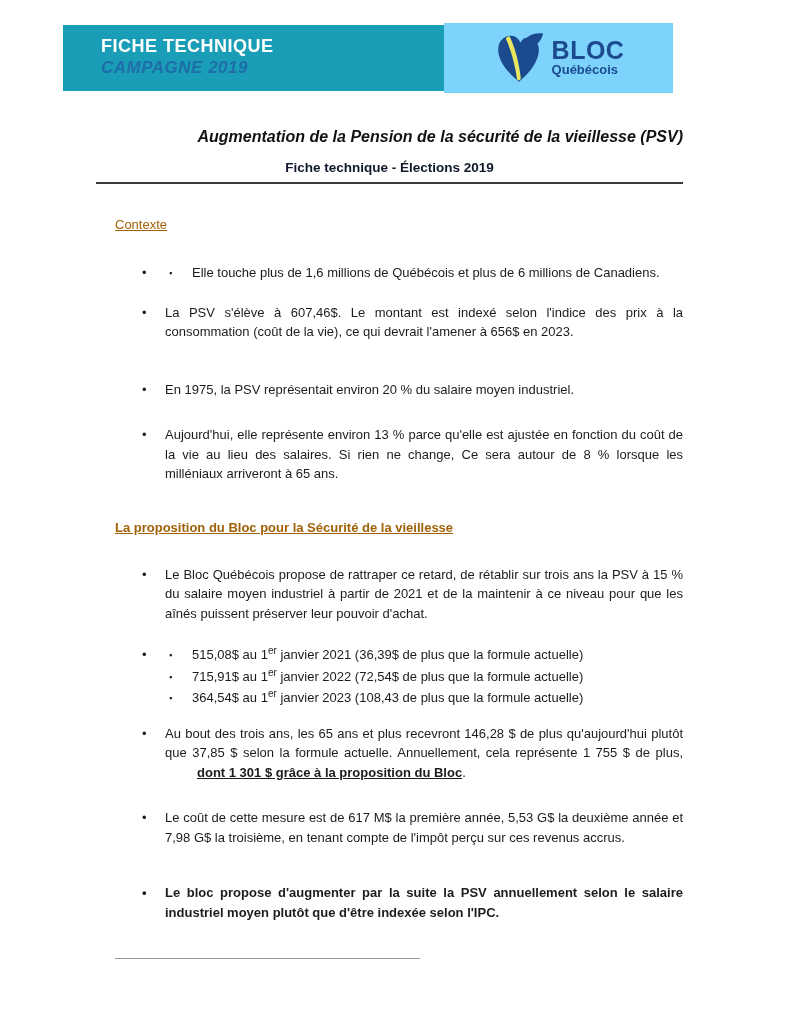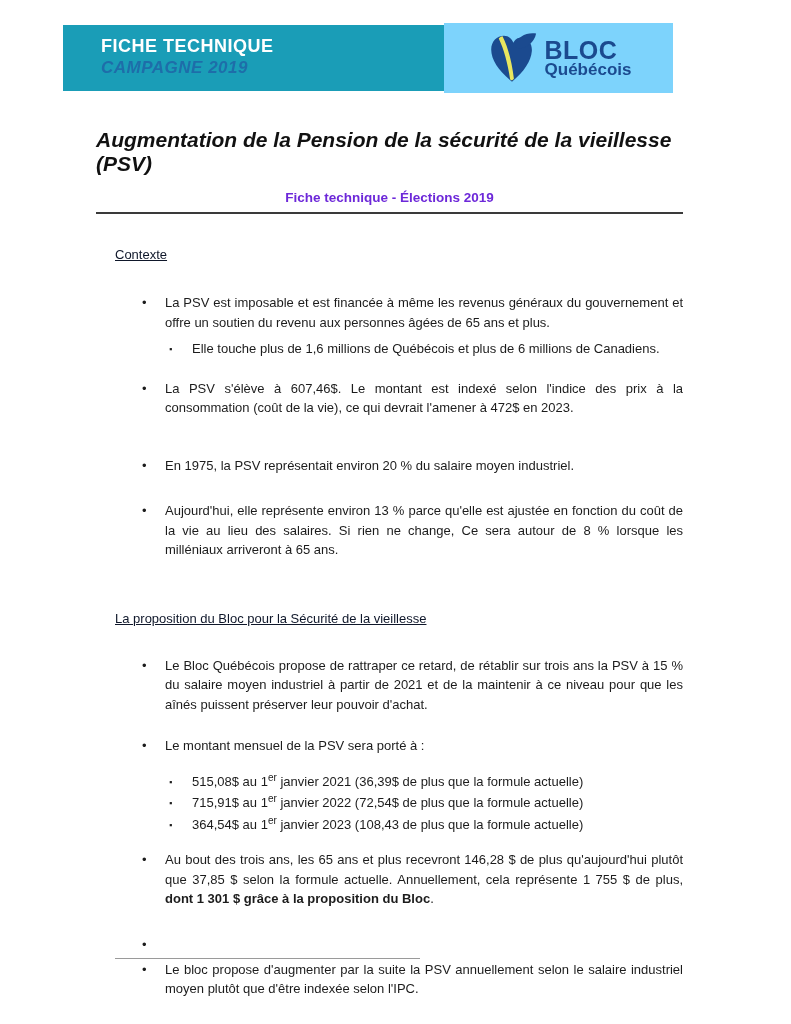--- a/index.html
+++ b/index.html
@@ -30,41 +30,41 @@
     font-size:17px;font-weight:bold;color:#1e6da9;
     letter-spacing:.5px;line-height:21px;font-style:italic;
   }
   .banner-logo{
     width:229px;height:70px;background:#7dd3fc;
     display:flex;align-items:center;justify-content:center;gap:7px;
   }
   .logo-mark{display:inline-flex;}
   .logo-text{display:flex;flex-direction:column;color:#1b4a8f;}
   .logo-line1{font-size:25px;font-weight:800;line-height:22px;letter-spacing:.5px;}
-  .logo-line2{font-size:17px;font-weight:bold;line-height:17px;}
+  .logo-line2{font-size:13px;font-weight:bold;line-height:17px;}
 
   
   .content{position:absolute;top:128px;left:96px;width:587px;}
   .doc-title{
-    margin:0;text-align:left;
-    font-size:21px;font-weight:bold;font-style:italic;
+    margin:0;text-align:right;
+    font-size:16px;font-weight:bold;font-style:italic;
     color:#111;
   }
   .doc-subtitle{
     margin:14px 0 0 0;text-align:center;
-    font-size:13.5px;font-weight:bold;color:#6d28d9;
+    font-size:13.5px;font-weight:bold;color:#0f172a;
   }
   .title-rule{
     border:none;border-bottom:2px solid #3a3a3a;
     margin:7px 0 0 0;
   }
   .section-heading{
     margin:33px 0 0 19px;
     font-size:13px;font-weight:normal;
-    text-decoration:underline;color:#0f172a;
+    text-decoration:underline;color:#a16207;
   }
   ul.blist{list-style:none;margin:0;padding:0;}
   li.b1{
     position:relative;
     padding-left:69px;
     font-size:13px;line-height:19.5px;
     text-align:justify;
   }
   li.b1 .marker{
     position:absolute;left:46px;top:0;
@@ -75,32 +75,32 @@
     padding-left:96px;
     font-size:13px;line-height:19.5px;
     text-align:justify;
   }
   li.b2 .marker{
     position:absolute;left:73px;top:1px;
     font-size:9px;
   }
   li.amount{text-align:left;}
   sup.ord{font-size:10px;vertical-align:super;line-height:0;}
-  .emph{font-weight:bold;}
+  .emph{font-weight:bold;text-decoration:underline;margin-left:32px;}
 
   
   .mt-b1{margin-top:31px;}
   .mt-sub{margin-top:7px;}
   .mt-20{margin-top:20px;}
   .mt-38{margin-top:38px;}
   .mt-26{margin-top:26px;}
   .mt-30{margin-top:30px;}
   .mt-22{margin-top:22px;}
   .mt-16{margin-top:16px;}
-  .mt-36{margin-top:51px;}
+  .mt-36{margin-top:36px;font-weight:bold;}
   .amt-gap{margin-top:2px;}
 
   
   .footer{position:absolute;left:115px;top:958px;}
   .footer-rule{width:305px;border-top:1px solid #9a9a9a;height:0;}
   .footer-text{
     margin-top:2px;font-size:11.5px;color:#2b2b2b;
     display:flex;align-items:center;
   }
   .caret{
@@ -136,50 +136,48 @@
   <main class="content">
     <h1 class="doc-title">Augmentation de la Pension de la sécurité de la vieillesse (PSV)</h1>
     <h2 class="doc-subtitle">Fiche technique - Élections 2019</h2>
     <hr class="title-rule">
 
     <h3 class="section-heading">Contexte</h3>
 
     <ul class="blist">
       <li class="b1 mt-b1">
         <span class="marker">•</span>
-        <span>La PSV est imposable et est financée à même les revenus généraux du gouvernement et offre un soutien du revenu aux personnes âgées de 65 ans et plus.</span>
       </li>
       <li class="b2 mt-sub">
         <span class="marker">▪</span>
         <span>Elle touche plus de 1,6 millions de Québécois et plus de 6 millions de Canadiens.</span>
       </li>
       <li class="b1 mt-20">
         <span class="marker">•</span>
-        <span>La PSV s'élève à 607,46$. Le montant est indexé selon l'indice des prix à la consommation (coût de la vie), ce qui devrait l'amener à 472$ en 2023.</span>
+        <span>La PSV s'élève à 607,46$. Le montant est indexé selon l'indice des prix à la consommation (coût de la vie), ce qui devrait l'amener à 656$ en 2023.</span>
       </li>
       <li class="b1 mt-38">
         <span class="marker">•</span>
         <span>En 1975, la PSV représentait environ 20 % du salaire moyen industriel.</span>
       </li>
       <li class="b1 mt-26">
         <span class="marker">•</span>
         <span>Aujourd'hui, elle représente environ 13 % parce qu'elle est ajustée en fonction du coût de la vie au lieu des salaires. Si rien ne change, Ce sera autour de 8 % lorsque les milléniaux arriveront à 65 ans.</span>
       </li>
     </ul>
 
     <h3 class="section-heading mt-36">La proposition du Bloc pour la Sécurité de la vieillesse</h3>
 
     <ul class="blist">
       <li class="b1 mt-30">
         <span class="marker">•</span>
         <span>Le Bloc Québécois propose de rattraper ce retard, de rétablir sur trois ans la PSV à 15 % du salaire moyen industriel à partir de 2021 et de la maintenir à ce niveau pour que les aînés puissent préserver leur pouvoir d'achat.</span>
       </li>
       <li class="b1 mt-22">
         <span class="marker">•</span>
-        <span>Le montant mensuel de la PSV sera porté à :</span>
       </li>
 
       <li class="b2 amount mt-16">
         <span class="marker">▪</span>
         <span><span>515,08$ au 1</span><sup class="ord">er</sup><span> janvier 2021 (36,39$ de plus que la formule actuelle)</span></span>
       </li>
       <li class="b2 amount amt-gap">
         <span class="marker">▪</span>
         <span><span>715,91$ au 1</span><sup class="ord">er</sup><span> janvier 2022 (72,54$ de plus que la formule actuelle)</span></span>
       </li>
@@ -187,20 +185,21 @@
         <span class="marker">▪</span>
         <span><span>364,54$ au 1</span><sup class="ord">er</sup><span> janvier 2023 (108,43 de plus que la formule actuelle)</span></span>
       </li>
 
       <li class="b1 mt-16">
         <span class="marker">•</span>
         <span><span>Au bout des trois ans, les 65 ans et plus recevront 146,28 $ de plus qu'aujourd'hui plutôt que 37,85 $ selon la formule actuelle. Annuellement, cela représente 1 755 $ de plus, </span><span class="emph">dont 1 301 $ grâce à la proposition du Bloc</span><span>.</span></span>
       </li>
       <li class="b1 mt-26">
         <span class="marker">•</span>
+        <span>Le coût de cette mesure est de 617 M$ la première année, 5,53 G$ la deuxième année et 7,98 G$ la troisième, en tenant compte de l'impôt perçu sur ces revenus accrus.</span>
       </li>
       <li class="b1 mt-36">
         <span class="marker">•</span>
         <span>Le bloc propose d'augmenter par la suite la PSV annuellement selon le salaire industriel moyen plutôt que d'être indexée selon l'IPC.</span>
       </li>
     </ul>
   </main>
 
   <footer class="footer">
     <div class="footer-rule"></div>

